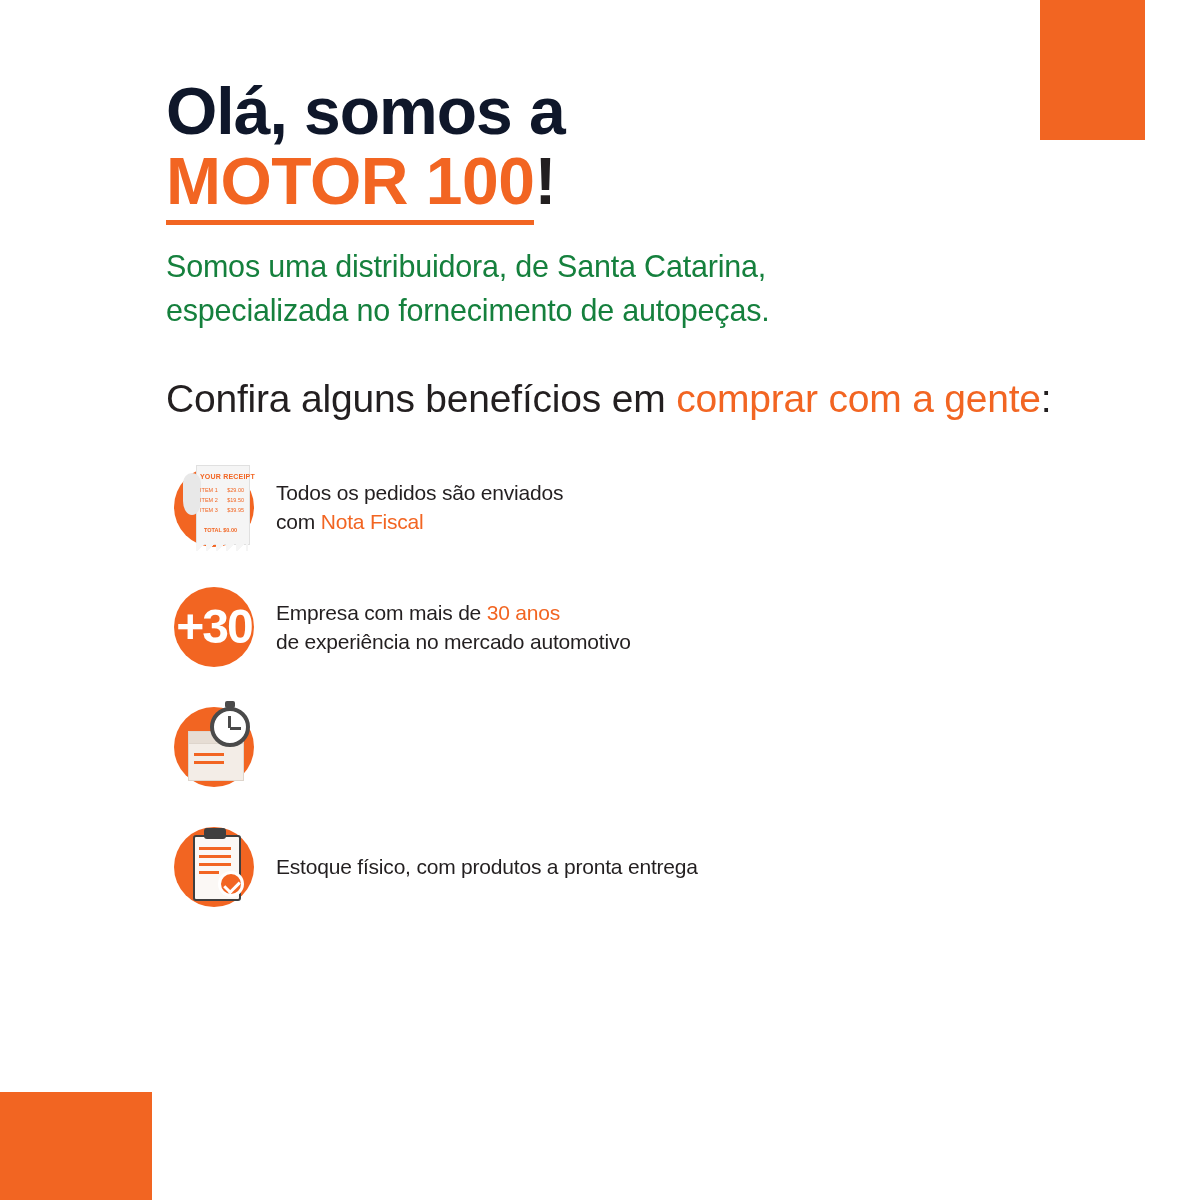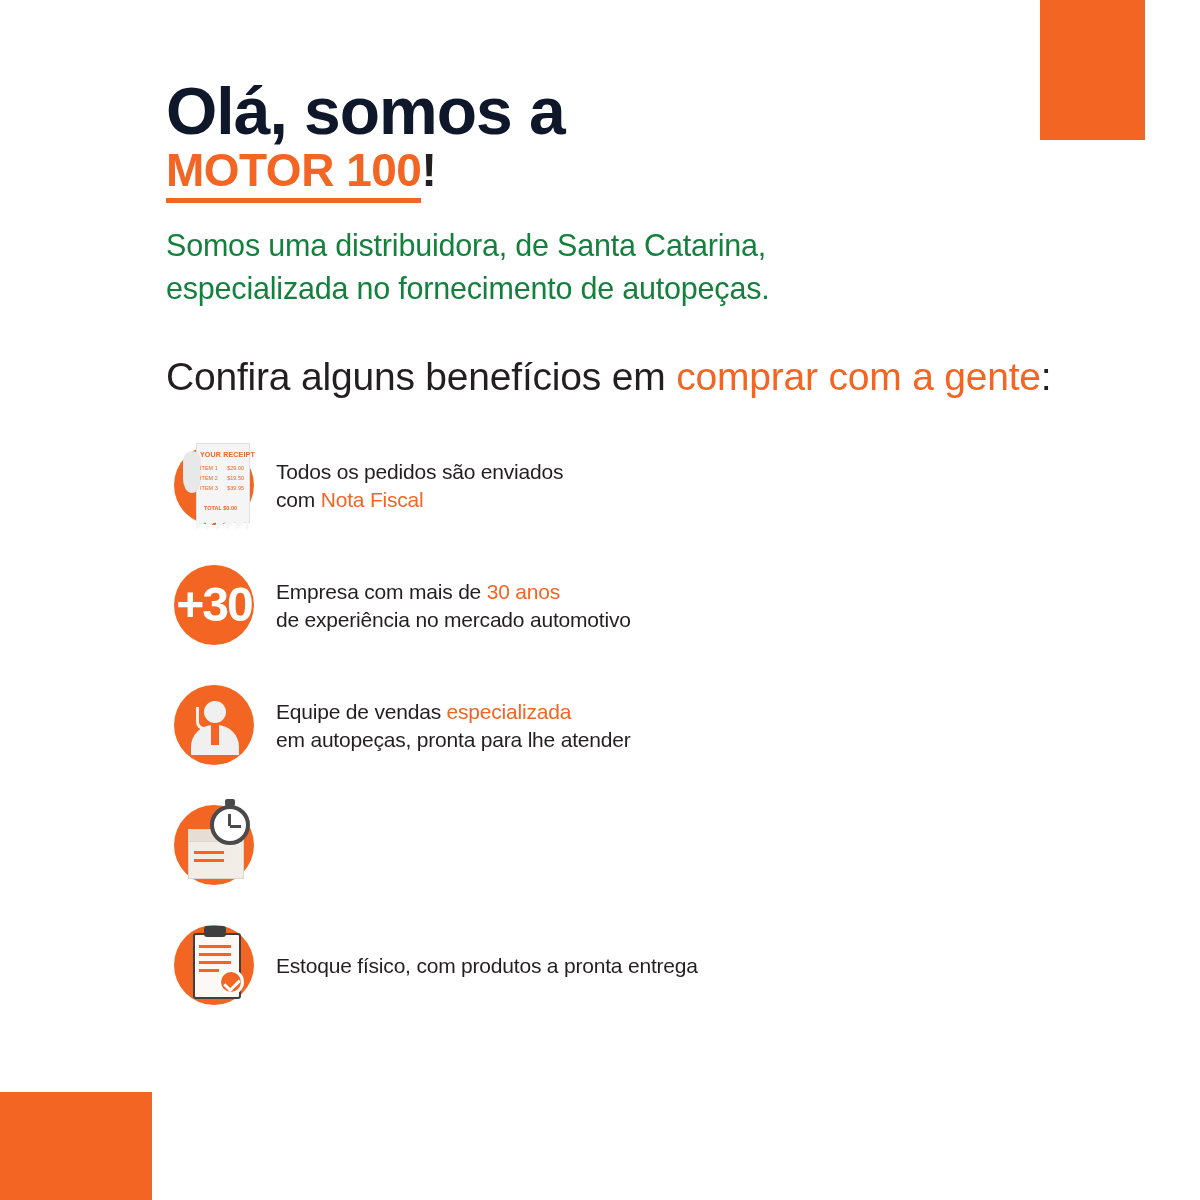--- a/index.html
+++ b/index.html
@@ -46,21 +46,21 @@
   .headline {
     margin: 0;
     font-size: 66px;
     line-height: 1.03;
     font-weight: bold;
     letter-spacing: -1px;
     color: #0f172a;
   }
   .headline-line2 {
     margin: 0;
-    font-size: 46px;
+    font-size: 66px;
     line-height: 1.08;
     font-weight: bold;
     letter-spacing: -0.5px;
     color: #231f20;
     display: block;
   }
   .brand {
     color: #f26522;
     border-bottom: 5px solid #f26522;
     padding-bottom: 2px;
@@ -407,33 +407,20 @@
       <div class="benefit-icon">
         <div class="circle"></div>
         <div class="plus30">+30</div>
       </div>
       <div class="benefit-text">
         <span>Empresa com mais de </span><span class="accent-bold">30 anos</span><br>
         <span>de experiência no mercado automotivo</span>
       </div>
     </li>
 
-    <li class="benefit">
-      <div class="benefit-icon">
-        <div class="circle"></div>
-        <div class="person-head"></div>
-        <div class="person-body"></div>
-        <div class="person-tie"></div>
-        <div class="person-mic"></div>
-      </div>
-      <div class="benefit-text">
-        <span>Equipe de vendas </span><span class="accent-bold">especializada</span><br>
-        <span>em autopeças, pronta para lhe atender</span>
-      </div>
-    </li>
 
     <li class="benefit">
       <div class="benefit-icon">
         <div class="circle"></div>
         <div class="box"></div>
         <div class="box-flap"></div>
         <div class="box-line" style="top:54px;"></div>
         <div class="box-line" style="top:62px;"></div>
         <div class="watch-top"></div>
         <div class="watch"></div>

